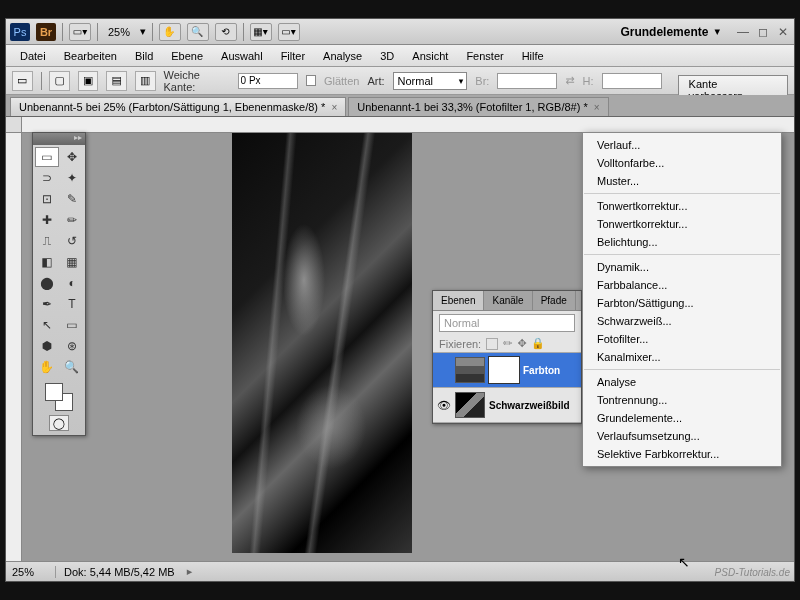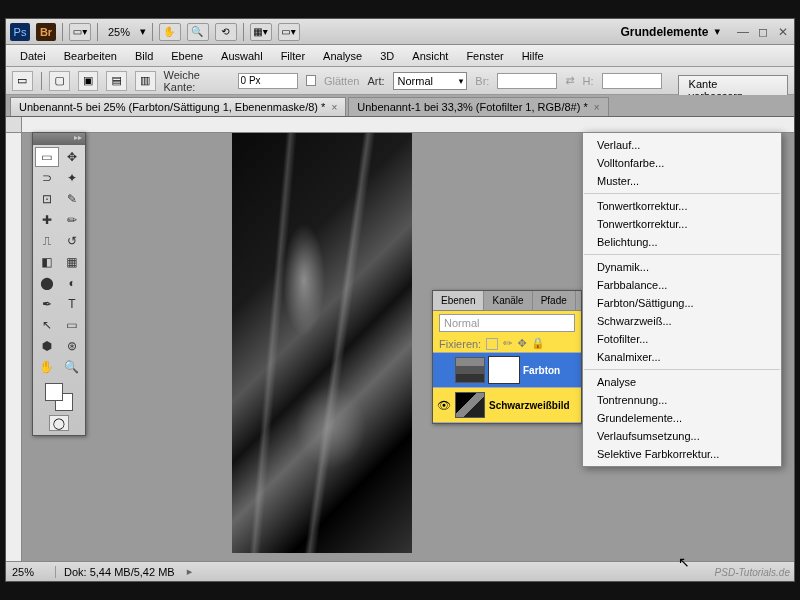--- a/index.html
+++ b/index.html
@@ -52,21 +52,21 @@
 .toolbox-hdr span { color:#ccc; font-size:8px; }
 .tool-grid { display:grid; grid-template-columns:1fr 1fr; gap:1px; padding:2px; }
 .tool { width:24px; height:20px; display:flex; align-items:center; justify-content:center; border:1px solid transparent; font-size:12px; color:#333; }
 .tool.sel { background:#fff; border-color:#888; }
 .swatch-area { padding:4px; display:flex; flex-direction:column; align-items:center; gap:4px; }
 .swatches { position:relative; width:28px; height:28px; }
 .sw-fg { position:absolute; top:0; left:0; width:18px; height:18px; background:#fff; border:1px solid #555; }
 .sw-bg { position:absolute; bottom:0; right:0; width:18px; height:18px; background:#fff; border:1px solid #555; }
 .qmask { width:20px; height:16px; border:1px solid #888; background:#eee; display:flex; align-items:center; justify-content:center; }
 
-.layers-panel { position:absolute; top:290px; left:432px; width:150px; background:#fde047; border:1px solid #555; box-shadow:1px 1px 4px rgba(0,0,0,.4); }
+.layers-panel { position:absolute; top:290px; left:432px; width:150px; background:#e5e5e5; border:1px solid #555; box-shadow:1px 1px 4px rgba(0,0,0,.4); }
 .panel-tabs { display:flex; background:#a4a4a4; border-bottom:1px solid #888; }
 .panel-tab { padding:4px 8px; font-size:10px; border-right:1px solid #888; }
 .panel-tab.active { background:#cacaca; }
 .panel-row { display:flex; align-items:center; padding:3px 6px; gap:4px; }
 .blend-sel { flex:1; height:18px; border:1px solid #999; background:#fff; padding:0 4px; font-size:10px; color:#999; display:flex; align-items:center; }
 .lock-row { font-size:9px; color:#777; display:flex; align-items:center; gap:5px; padding:2px 6px; border-bottom:1px solid #aaa; }
 .lock-row span.ico { width:12px; height:12px; border:1px solid #aaa; }
 .layer-list { max-height:130px; overflow:hidden; }
 .layer { display:flex; align-items:center; gap:4px; padding:4px; border-bottom:1px solid #aaa; }
 .layer.sel { background:#3a75d8; color:#fff; }

